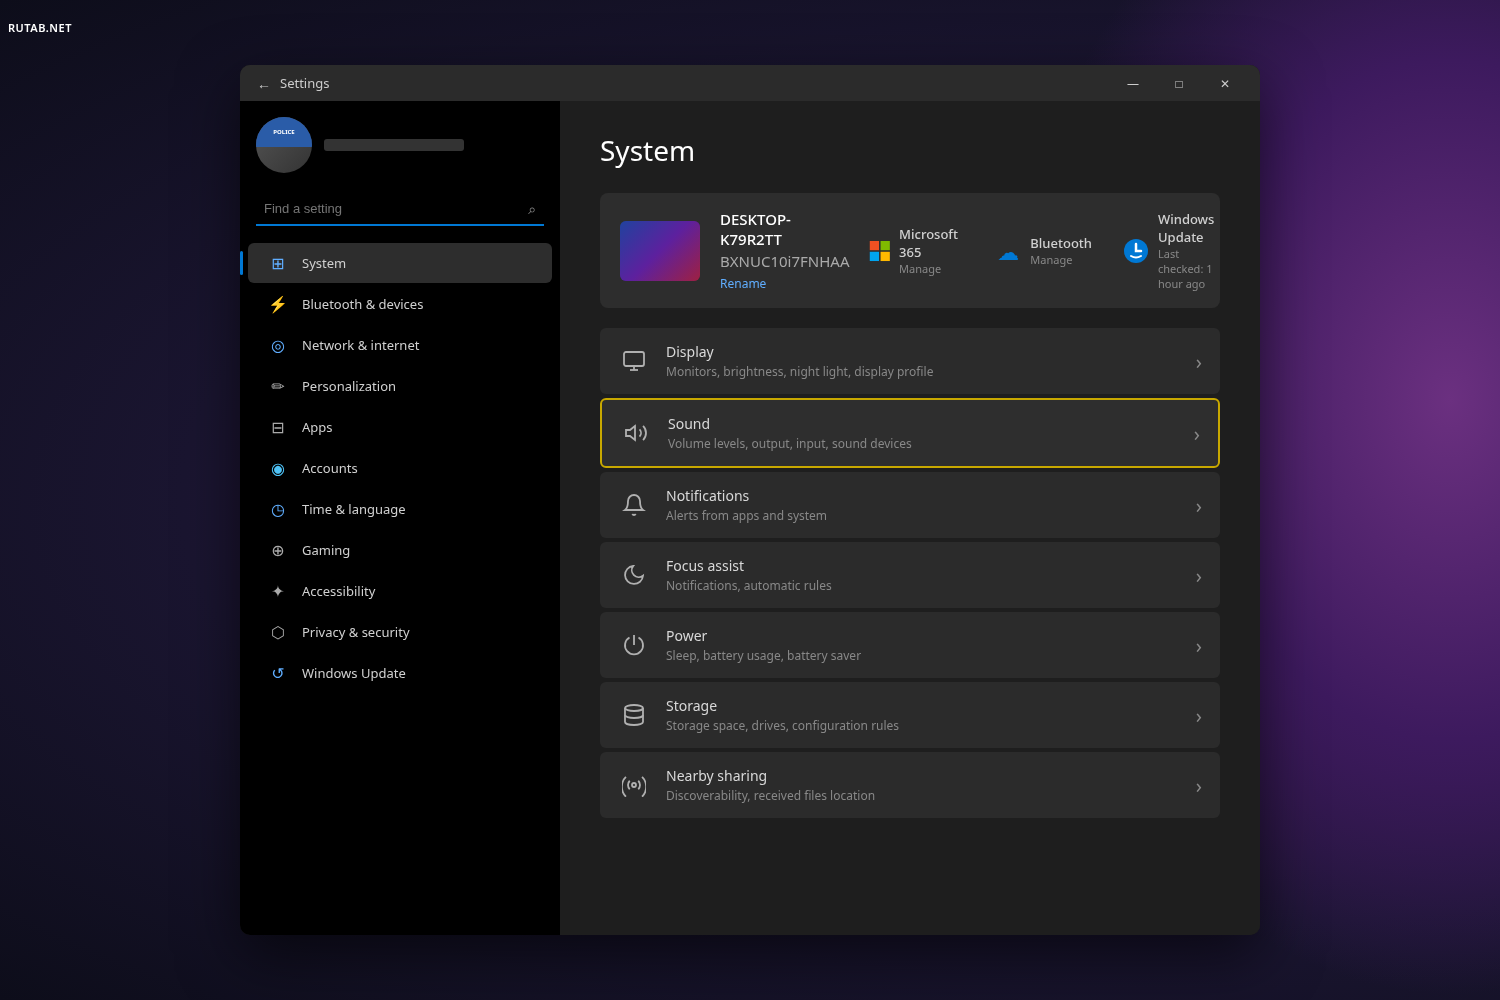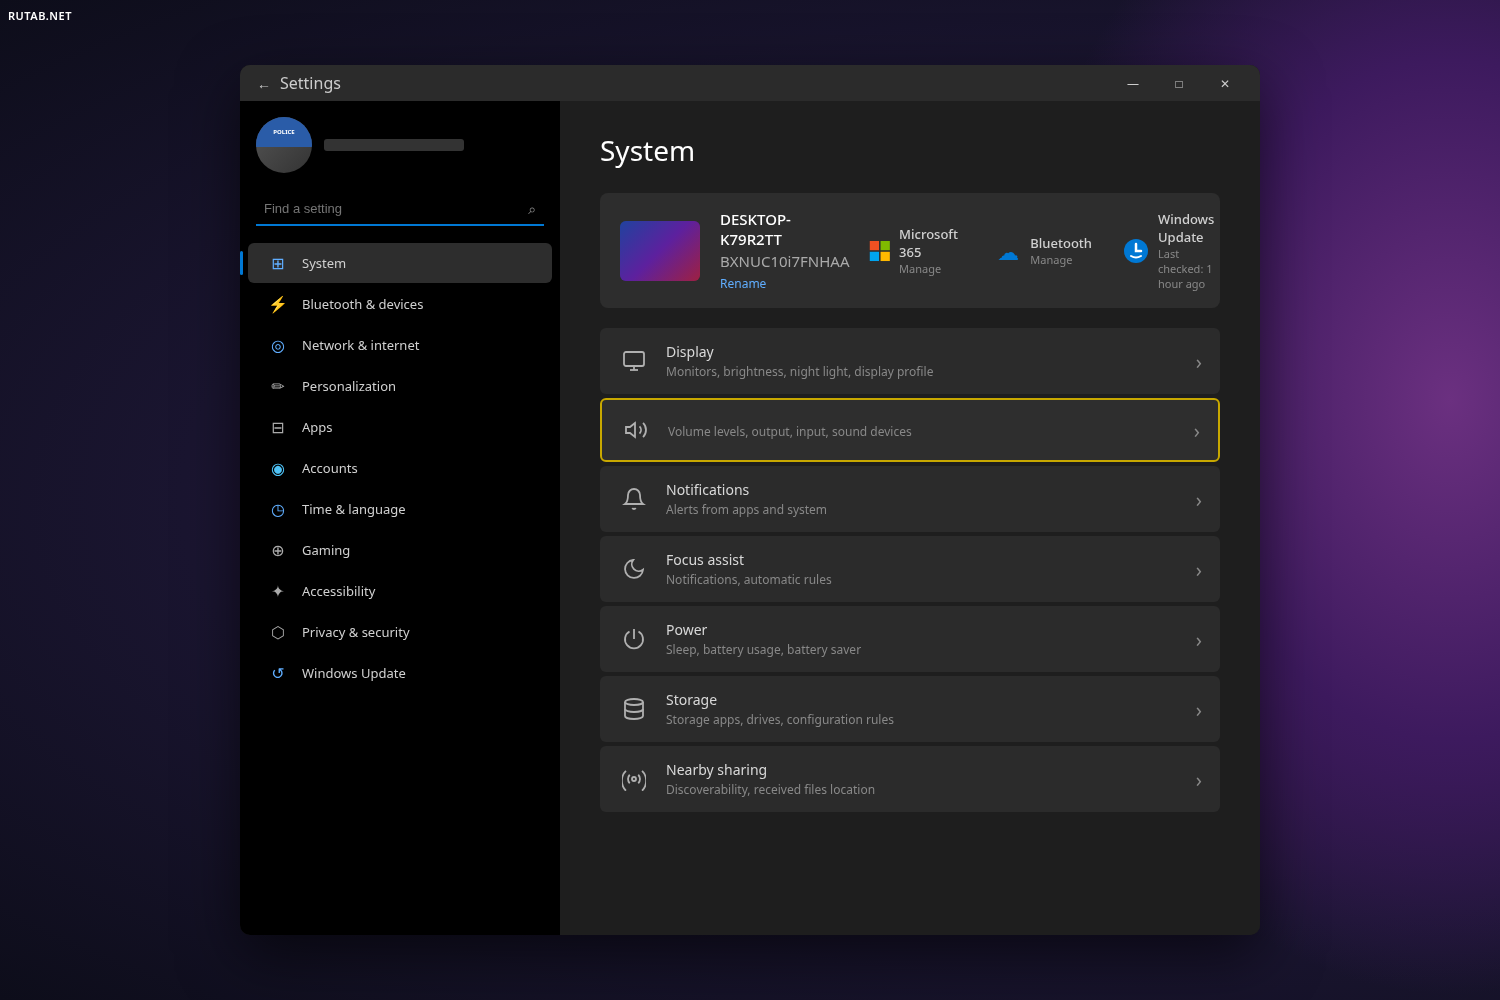--- a/index.html
+++ b/index.html
@@ -24,21 +24,21 @@
       position: absolute;
       right: 0;
       top: 0;
       width: 500px;
       height: 100%;
       background: radial-gradient(ellipse at 90% 40%, #6b3080 0%, #3d1a5e 40%, transparent 70%);
       z-index: 0;
     }
     .watermark {
       position: absolute;
-      top: 8px;
+      top: 20px;
       left: 8px;
       color: #ffffff;
       font-size: 11px;
       font-weight: 600;
       z-index: 10;
       letter-spacing: 0.5px;
     }
     .window {
       position: relative;
       z-index: 5;
@@ -69,21 +69,21 @@
       width: 16px;
       height: 16px;
       display: flex;
       align-items: center;
       justify-content: center;
       cursor: pointer;
       color: #ccc;
       font-size: 14px;
     }
     .title-bar-title {
-      font-size: 16px;
+      font-size: 13px;
       color: #ccc;
     }
     .title-bar-controls {
       display: flex;
       gap: 0;
     }
     .tb-btn {
       width: 46px;
       height: 36px;
       display: flex;
@@ -518,20 +518,21 @@
           </div>
           <div class="settings-item selected">
             <div class="settings-item-icon">
               <svg width="24" height="24" viewBox="0 0 24 24" fill="none" stroke="#b0b0b0" stroke-width="1.8">
     <polygon points="11,5 6,9 2,9 2,15 6,15 11,19"></polygon>
     <path d="M15.54 8.46a5 5 0 0 1 0 7.07"></path>
     <path d="M19.07 4.93a10 10 0 0 1 0 14.14"></path>
   </svg>
             </div>
             <div class="settings-item-text">
+              <div class="settings-item-title">Sound</div>
               <div class="settings-item-sub">Volume levels, output, input, sound devices</div>
             </div>
             <div class="settings-item-chevron" style="font-size: 20px;">›</div>
           </div>
           <div class="settings-item">
             <div class="settings-item-icon">
               <svg width="24" height="24" viewBox="0 0 24 24" fill="none" stroke="#b0b0b0" stroke-width="1.8">
     <path d="M18 8A6 6 0 0 0 6 8c0 7-3 9-3 9h18s-3-2-3-9"></path>
     <path d="M13.73 21a2 2 0 0 1-3.46 0"></path>
   </svg>
@@ -570,21 +571,21 @@
           <div class="settings-item">
             <div class="settings-item-icon">
               <svg width="24" height="24" viewBox="0 0 24 24" fill="none" stroke="#b0b0b0" stroke-width="1.8">
     <ellipse cx="12" cy="5" rx="9" ry="3"></ellipse>
     <path d="M21 12c0 1.66-4 3-9 3s-9-1.34-9-3"></path>
     <path d="M3 5v14c0 1.66 4 3 9 3s9-1.34 9-3V5"></path>
   </svg>
             </div>
             <div class="settings-item-text">
               <div class="settings-item-title">Storage</div>
-              <div class="settings-item-sub">Storage apps, drives, configuration rules</div>
+              <div class="settings-item-sub">Storage space, drives, configuration rules</div>
             </div>
             <div class="settings-item-chevron" style="font-size: 20px;">›</div>
           </div>
           <div class="settings-item">
             <div class="settings-item-icon">
               <svg width="24" height="24" viewBox="0 0 24 24" fill="none" stroke="#b0b0b0" stroke-width="1.8">
     <circle cx="12" cy="12" r="2"></circle>
     <path d="M16.24 7.76a6 6 0 0 1 0 8.49"></path>
     <path d="M7.76 7.76a6 6 0 0 0 0 8.49"></path>
     <path d="M20.07 3.93a14 14 0 0 1 0 19.79"></path>

